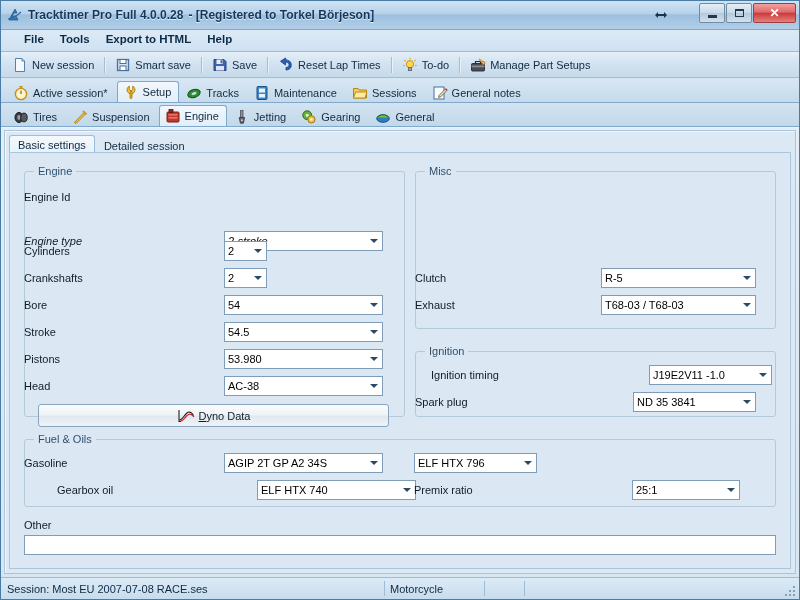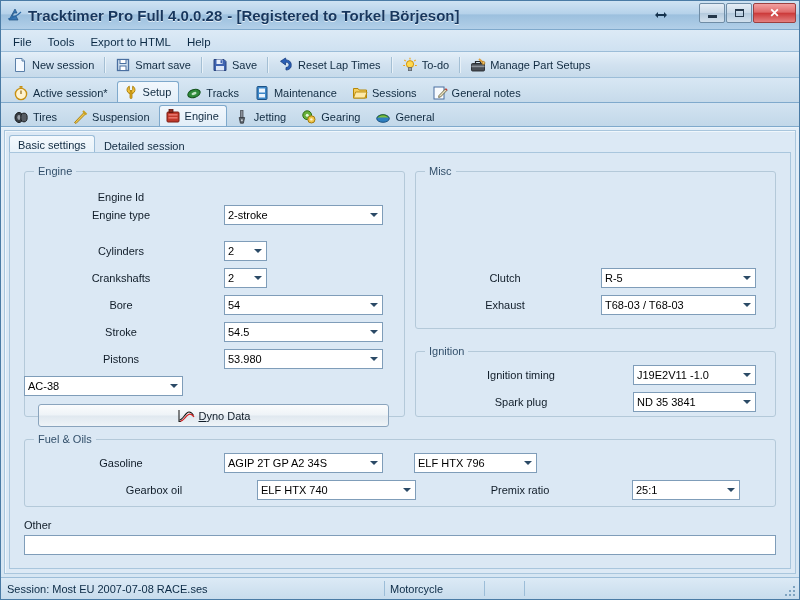--- a/index.html
+++ b/index.html
@@ -23,21 +23,21 @@
     height:28px;flex:0 0 28px;position:relative;
     background:linear-gradient(to bottom,#cfe3f3 0%,#b6d2ea 45%,#9cc0de 50%,#b2cfe8 100%);
     border-bottom:1px solid #7fa9cc;
     display:flex;align-items:center;
   }
   .title-icon{
     width:16px;height:16px;margin-left:6px;margin-right:5px;
     position:relative;flex:0 0 16px;
   }
   .title-text{
-    font-size:15px;font-weight:bold;color:#17365d;
+    font-size:12px;font-weight:bold;color:#17365d;
     white-space:nowrap;letter-spacing:0px;
     text-shadow:0 1px 0 rgba(255,255,255,.7);
   }
   .title-reg{font-weight:bold;}
   #drag-hint{
     position:absolute;left:653px;top:9px;width:14px;height:10px;
     color:#1c3c5c;font-size:11px;line-height:10px;
   }
   #winbtns{position:absolute;right:3px;top:2px;display:flex;gap:1px;}
   .winbtn{
@@ -49,24 +49,25 @@
   .winbtn .g{display:block;}
   .minglyph{width:9px;height:3px;background:#24374a;margin-top:6px;}
   .maxglyph{width:9px;height:8px;border:1px solid #24374a;border-top-width:2px;box-sizing:border-box;}
   .closebtn{
     width:43px;border:1px solid #9b4040;
     background:linear-gradient(to bottom,#f3a0a0 0%,#df6a6a 45%,#cc3b3b 52%,#e48080 100%);
     color:#fff;font-weight:bold;font-size:12px;
   }
   
   #menubar{
-    height:21px;flex:0 0 21px;display:flex;align-items:flex-end;
+    height:21px;flex:0 0 21px;display:flex;align-items:flex-start;
     background:linear-gradient(to bottom,#dceaf6 0%,#cfe1f1 100%);
     border-bottom:1px solid #9cbdd8;
-    padding-left:4px;
+    padding-left:15px;
+    font-weight:bold;
   }
   .menuitem{
     padding:3px 8px;font-size:11.5px;color:#0b2a45;white-space:nowrap;cursor:default;
   }
   
   #toolbar{
     height:25px;flex:0 0 25px;display:flex;align-items:center;
     background:linear-gradient(to bottom,#e4eff8 0%,#d2e2f0 50%,#c6daea 100%);
     border-bottom:1px solid #9cbdd8;
     padding-left:5px;
@@ -140,21 +141,21 @@
     box-sizing:border-box;
   }
   .gbox .glegend{
     position:absolute;left:10px;top:0;padding:0 4px;
     background:#dbe8f4;font-size:11px;color:#33506b;
     line-height:12px;white-space:nowrap;
   }
   
   .row{position:absolute;display:flex;align-items:center;height:20px;}
   .flabel{
-    font-size:11px;color:#101c28;text-align:center;white-space:nowrap;
+    font-size:11px;color:#101c28;text-align:left;white-space:nowrap;
     padding-right:6px;box-sizing:border-box;
   }
   .combo{
     height:20px;box-sizing:border-box;
     border:1px solid #7f9db9;background:#ffffff;
     display:flex;align-items:center;position:relative;cursor:default;
   }
   .combo .val{
     font-size:11px;color:#000;padding-left:3px;white-space:nowrap;overflow:hidden;
     flex:1 1 auto;
@@ -461,21 +462,21 @@
       <div id="tabpane">
 
         <div class="gbox" style="left:14px;top:12px;width:381px;height:252px;">
           <div class="frame"></div>
           <div class="glegend">Engine</div>
 
           <div class="row" style="left:0;top:22px;width:365px;">
             <div class="flabel" style="width:200px;">Engine Id</div>
           </div>
 
-          <div class="row" style="left:0;top:40px;width:365px;">
+          <div class="row" style="left:0;top:66px;width:365px;font-style:italic;">
             <div class="flabel" style="width:200px;">Engine type</div>
             <div class="combo" style="width:159px;">
               <span class="val">2-stroke</span>
               <span class="arrow"></span>
             </div>
           </div>
 
           <div class="row" style="left:0;top:76px;width:365px;">
             <div class="flabel" style="width:200px;">Cylinders</div>
             <div class="combo" style="width:43px;">
@@ -510,20 +511,21 @@
 
           <div class="row" style="left:0;top:184px;width:365px;">
             <div class="flabel" style="width:200px;">Pistons</div>
             <div class="combo" style="width:159px;">
               <span class="val">53.980</span>
               <span class="arrow"></span>
             </div>
           </div>
 
           <div class="row" style="left:0;top:211px;width:365px;">
+            <div class="flabel" style="width:200px;">Head</div>
             <div class="combo" style="width:159px;">
               <span class="val">AC-38</span>
               <span class="arrow"></span>
             </div>
           </div>
 
           <div id="dynobtn" style="left:14px;top:239px;width:351px;height:23px;">
             <span class="dynoicon">
               <svg width="18" height="14" viewBox="0 0 18 14">
                 <path d="M2 1 V12.5 H4" stroke="#222" stroke-width="1.1" fill="none"></path>
@@ -554,21 +556,21 @@
               <span class="val">T68-03 / T68-03</span>
               <span class="arrow"></span>
             </div>
           </div>
         </div>
 
         <div class="gbox" style="left:405px;top:192px;width:361px;height:72px;">
           <div class="frame"></div>
           <div class="glegend">Ignition</div>
 
-          <div class="row" style="left:0;top:20px;width:345px;">
+          <div class="row" style="left:0;top:20px;width:345px;padding-left:16px;">
             <div class="flabel" style="width:218px;">Ignition timing</div>
             <div class="combo" style="width:123px;">
               <span class="val">J19E2V11 -1.0</span>
               <span class="arrow"></span>
             </div>
           </div>
 
           <div class="row" style="left:0;top:47px;width:345px;">
             <div class="flabel" style="width:218px;">Spark plug</div>
             <div class="combo" style="width:123px;">

